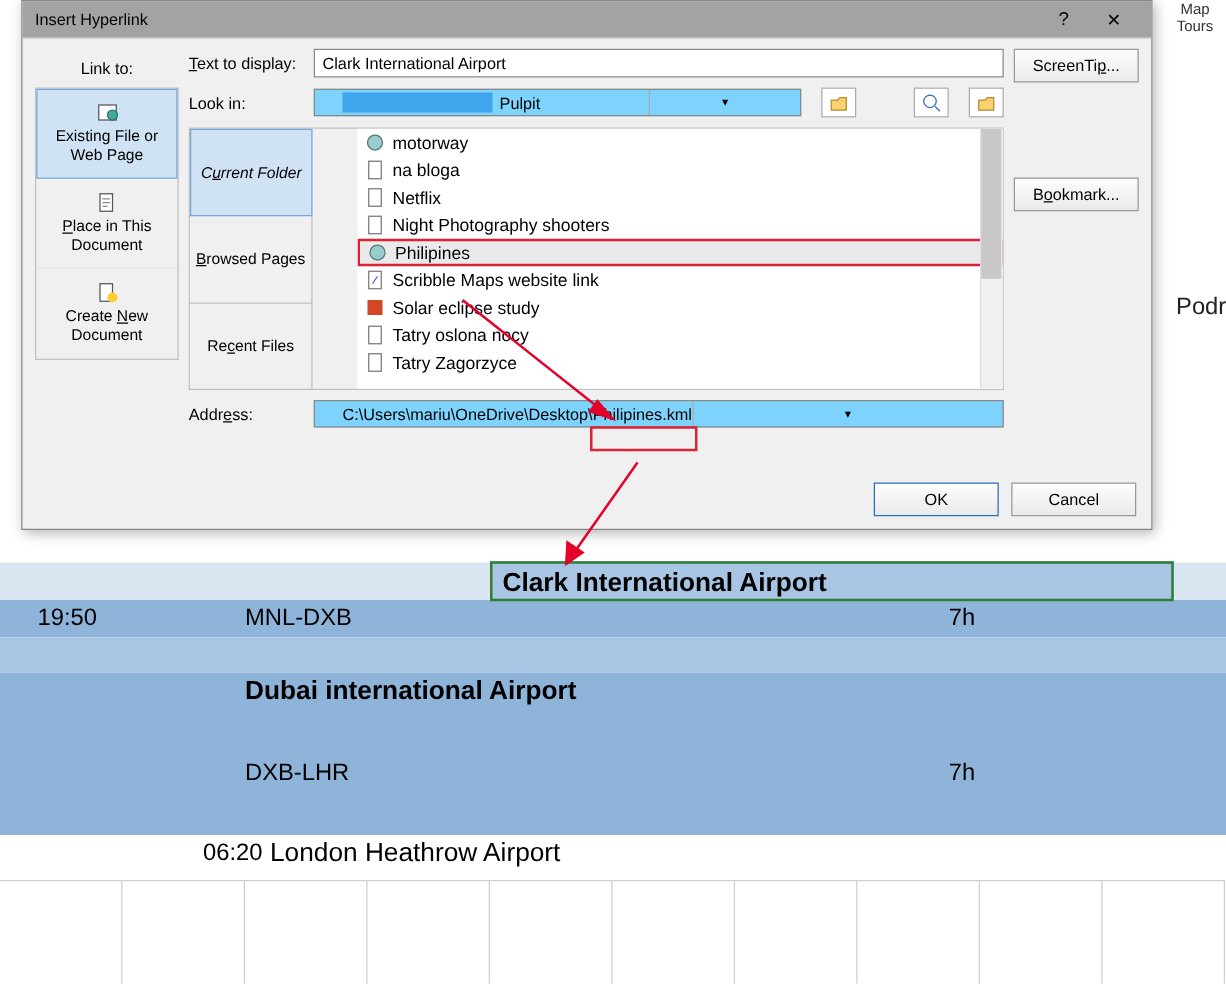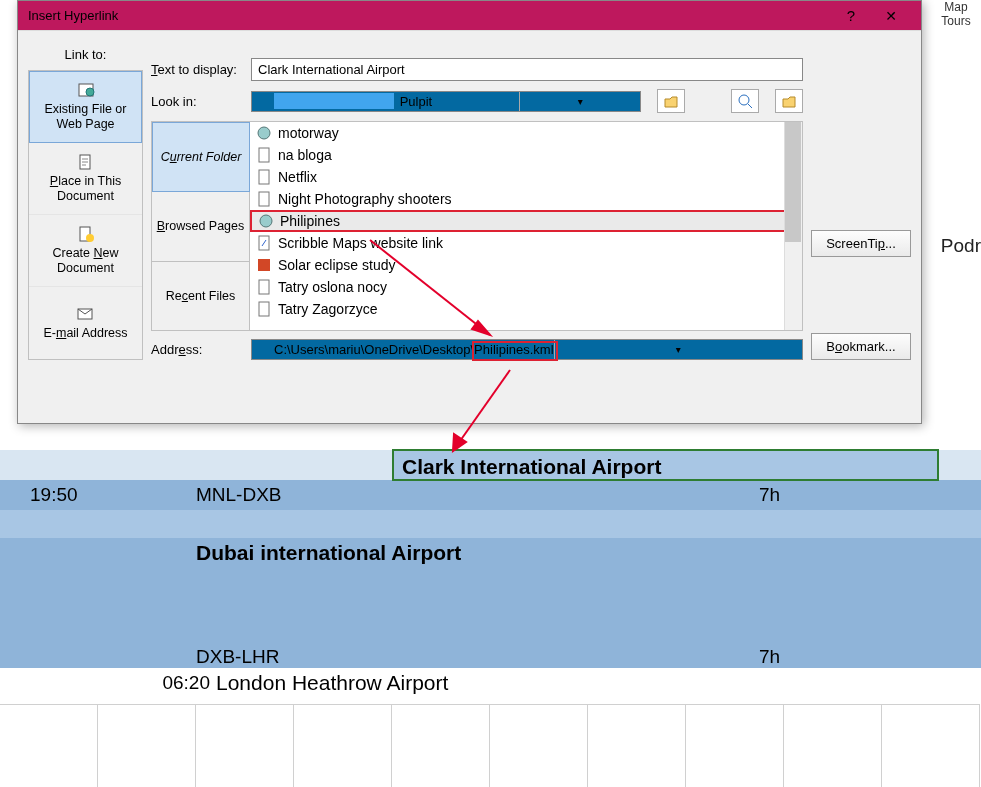--- a/index.html
+++ b/index.html
@@ -19,48 +19,48 @@
 .r-white { background: #fff; padding-left: 20px; }
 
 .ribbon-hint { position: absolute; top: 0; right: 0; width: 50px; height: 40px; font-size: 12px; line-height: 14px; color: #333; text-align: center; }
 .right-cut { position: absolute; top: 235px; right: 0; font-size: 19px; color: #222; }
 
 .gridlines { position: absolute; left: 0; right: 0; bottom: 0; top: 704px; display: flex; }
 .gridlines div { border-right: 1px solid #d0d0d0; border-top: 1px solid #d0d0d0; width: 98px; height: 83px; }
 
 
 .dlg { position: absolute; top: 0; left: 17px; width: 905px; height: 424px; background: #f0f0f0; border: 1px solid #888; box-shadow: 2px 2px 10px rgba(0,0,0,.3); }
-.dlg-title { height: 30px; display: flex; align-items: center; padding: 0 10px; font-size: 13px; background: #be185d; border-bottom: 1px solid #ddd; justify-content: center; }
+.dlg-title { height: 30px; display: flex; align-items: center; padding: 0 10px; font-size: 13px; background: #a3a3a3; border-bottom: 1px solid #ddd; justify-content: center; }
 .dlg-title span:first-child { flex: 1; }
 .dlg-close, .dlg-help { width: 40px; text-align: center; font-size: 14px; font-family: sans-serif; line-height: 30px; }
 .dlg-help { font-size: 15px; }
 
-.dlg-body { padding: 8px 10px; display: flex; gap: 8px; font-size: 13px; align-items: flex-end; }
+.dlg-body { padding: 8px 10px; display: flex; gap: 8px; font-size: 13px; }
 .col-linkto { width: 115px; border: 1px solid #c0c0c0; }
 .linkto-label { text-align: center; padding: 8px 0; }
 .linkto-item { display: flex; flex-direction: column; align-items: center; justify-content: center; height: 72px; border-bottom: 1px solid #e5e5e5; padding: 4px; text-align: center; font-size: 12.5px; line-height: 15px; gap: 4px; }
 .linkto-item.sel { background: #d0e3f5; border: 1px solid #7aa7d8; }
 .ico-sm { width: 18px; height: 16px; display: block; }
 
 .col-main { flex: 1; display: flex; flex-direction: column; gap: 8px; }
 .row-form { display: flex; align-items: center; gap: 10px; }
 .row-form label { width: 90px; font-size: 13px; }
 .row-form input.txt { flex: 1; border: 1px solid #888; padding: 3px 6px; font-size: 13px; background: #fff; }
-.combo { flex: 1; display: flex; align-items: center; border: 1px solid #888; background: #0369a1; padding-left: 16px; }
+.combo { flex: 1; display: flex; align-items: center; border: 1px solid #888; background: #7dd3fc; padding-left: 16px; }
 .combo .disk { width: 16px; height: 16px; background: #41a5ee; margin: 0 6px; }
 .combo span { flex: 1; font-size: 13px; }
 .combo .dd { width: 20px; text-align: center; border-left: 1px solid #aaa; font-size: 10px; padding: 4px 0; }
 .icbtn { width: 28px; height: 24px; border: 1px solid #aaa; background: #fff; margin-left: 6px; display: flex; align-items: center; justify-content: center; }
 .icbtn svg { width: 16px; height: 16px; }
 
 .browser { display: flex; gap: 0; border: 1px solid #c0c0c0; height: 210px; }
 .browser-tabs { width: 98px; display: flex; flex-direction: column; }
 .btab { flex: 1; display: flex; align-items: center; justify-content: center; text-align: center; font-size: 12.5px; border-bottom: 1px solid #c0c0c0; border-right: 1px solid #c0c0c0; padding: 4px; }
 .btab.sel { background: #d0e3f5; border: 1px solid #7aa7d8; font-style: italic; }
-.file-list { flex: 1; background: #fff; overflow: hidden; position: relative; font-size: 14px; }
+.file-list { flex: 1; background: #fff; overflow: hidden; position: relative; font-size: 14px; margin-left: 36px; }
 .file-list .scroll { position: absolute; right: 0; top: 0; bottom: 0; width: 18px; background: #f0f0f0; border-left: 1px solid #ddd; }
 .file-list .thumb { position: absolute; top: 0; right: 1px; width: 16px; height: 120px; background: #c8c8c8; }
 .file-row { display: flex; align-items: center; gap: 6px; padding: 1px 6px; height: 22px; }
 .file-row.hl { background: #eaeaea; border: 2px solid #d23; }
 .file-ico { width: 16px; height: 16px; flex-shrink: 0; }
 
 .col-btns { width: 100px; display: flex; flex-direction: column; gap: 8px; }
 .btn { border: 1px solid #999; background: linear-gradient(#fdfdfd,#eaeaea); padding: 5px 6px; font-size: 13px; text-align: center; }
 .dlg-actions { position: absolute; right: 12px; bottom: 10px; display: flex; gap: 10px; }
 .dlg-actions .btn { width: 100px; }
@@ -93,21 +93,21 @@
     <div class="cell-time">19:50</div>
     <div class="cell-name">MNL-DXB</div>
     <div class="cell-dur">7h</div>
   </div>
   <div class="sheet-row r-ltblue" style="height:28px"></div>
   <div class="sheet-row r-dkblue">
     <div class="cell-time"></div>
     <div class="cell-name" style="font-weight:700;font-size:21px">Dubai international Airport</div>
     <div class="cell-dur"></div>
   </div>
-  <div class="sheet-row r-dkblue" style="height:100px; align-items:flex-end; padding-top:2px">
+  <div class="sheet-row r-dkblue" style="height:100px; align-items:center; padding-top:2px">
     <div class="cell-time"></div>
     <div class="cell-name">DXB-LHR</div>
     <div class="cell-dur">7h</div>
   </div>
   <div class="sheet-row r-white">
     <div class="cell-time" style="text-align:right;padding-right:6px">06:20</div>
     <div class="cell-name" style="font-weight:400;font-size:21px">London Heathrow Airport</div>
   </div>
   <div class="gridlines">
     <div></div>
@@ -149,27 +149,20 @@
             </svg>
           <span><span class="und">P</span>lace in This Document</span>
         </div>
         <div class="linkto-item">
           <svg class="ico-sm">
               <rect width="10" height="14" x="3" y="1" fill="#fff" stroke="#555"></rect>
               <circle cx="13" cy="12" r="4" fill="#fc3"></circle>
             </svg>
           <span>Create <span class="und">N</span>ew Document</span>
         </div>
-        <div class="linkto-item" style="border-bottom:none">
-          <svg class="ico-sm">
-              <rect width="14" height="10" x="1" y="3" fill="#fff" stroke="#555"></rect>
-              <path d="M1 3l7 5 7-5" stroke="#555" fill="none"></path>
-            </svg>
-          <span>E-<span class="und">m</span>ail Address</span>
-        </div>
       </div>
     </div>
 
     <div class="col-main">
       <div class="row-form">
         <label><span class="und">T</span>ext to display:</label>
         <input class="txt" value="Clark International Airport" style="">
       </div>
       <div class="row-form">
         <label>Look in:</label>
@@ -280,20 +273,24 @@
       </div>
     </div>
 
     <div class="col-btns">
       <div class="btn"><span>ScreenTi<span class="und">p</span>...</span></div>
       <div style="height:60px"></div>
       <div class="btn"><span>B<span class="und">o</span>okmark...</span></div>
     </div>
   </div>
 
+  <div class="dlg-actions">
+    <div class="btn ok">OK</div>
+    <div class="btn">Cancel</div>
+  </div>
 </div>
 
 <div class="addr-hl" style="left:472px; top:341px; width:86px;"></div>
 
 <svg class="arrow" style="left:0;top:0;width:981px;height:787px">
   <line x1="370" y1="240" x2="490" y2="335"></line>
     <polygon points="490,335 478,321 472,329"></polygon>
   <line x1="510" y1="370" x2="453" y2="451"></line>
     <polygon points="453,451 454,434 466,442"></polygon>
 </svg>

